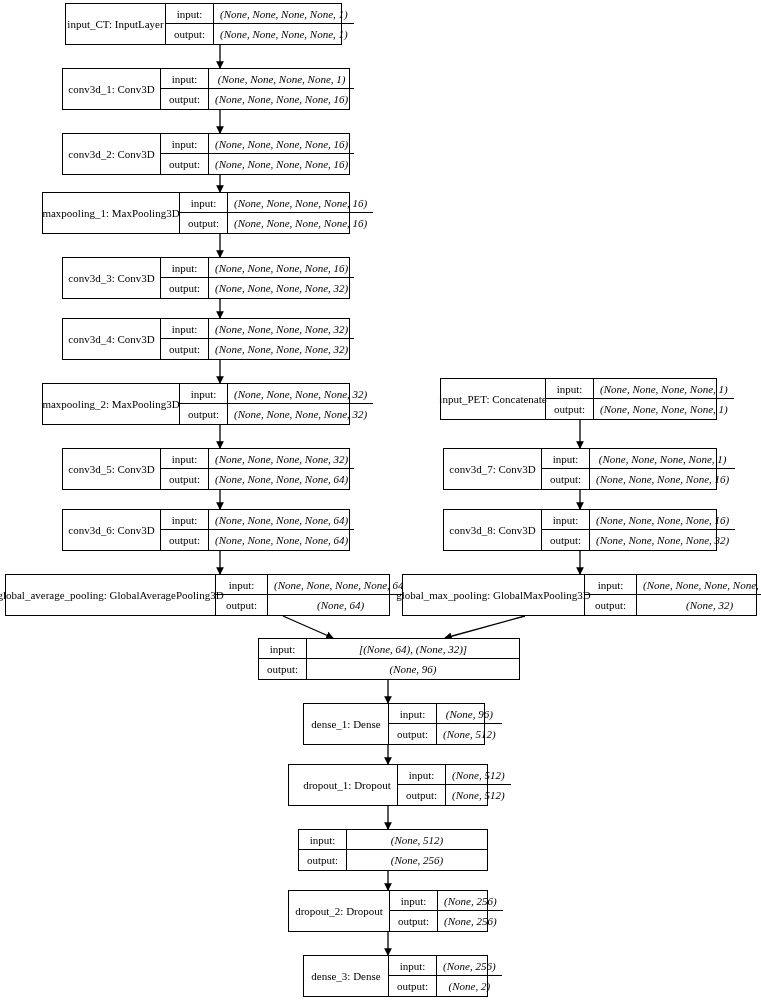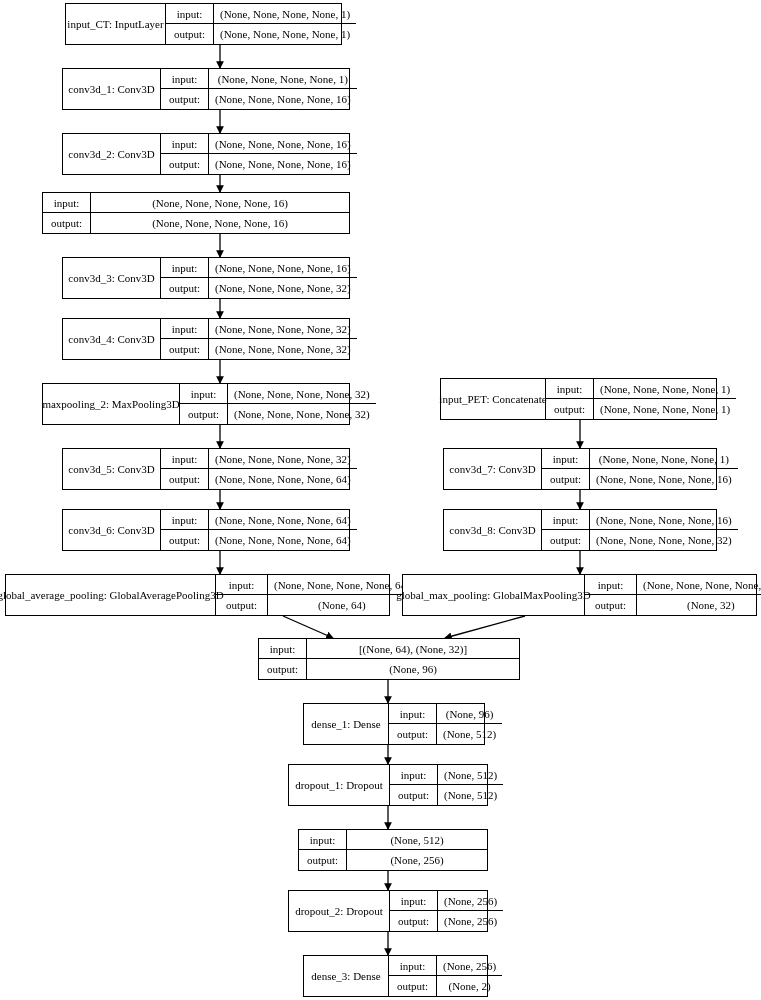--- a/index.html
+++ b/index.html
@@ -71,20 +71,21 @@
   .io-shape {
     box-sizing: border-box;
     display: flex;
     align-items: center;
     justify-content: center;
     flex: 1 1 auto;
     font-size: 11px;
     color: #000000;
     white-space: nowrap;
     padding: 0 6px;
+    font-style: italic;
   }
   svg.edges {
     position: absolute;
     left: 0; top: 0;
     width: 761px;
     height: 1000px;
     z-index: 1;
     pointer-events: none;
   }
 </style>
@@ -154,20 +155,21 @@
             <div class="io-label" style="flex: 0 0 48px;">input:</div>
             <div class="io-shape">(None, None, None, None, 16)</div>
           </div>
           <div class="io-row">
             <div class="io-label" style="flex: 0 0 48px;">output:</div>
             <div class="io-shape">(None, None, None, None, 16)</div>
           </div>
         </div>
       </div>
       <div class="node" style="left: 42px; top: 192px; width: 308px; height: 42px;">
+        <div class="node-name" style="width: 137px; flex: 0 0 137px;">maxpooling_1: MaxPooling3D</div>
         <div class="io-col">
           <div class="io-row top">
             <div class="io-label" style="flex: 0 0 48px;">input:</div>
             <div class="io-shape">(None, None, None, None, 16)</div>
           </div>
           <div class="io-row">
             <div class="io-label" style="flex: 0 0 48px;">output:</div>
             <div class="io-shape">(None, None, None, None, 16)</div>
           </div>
         </div>
@@ -321,21 +323,21 @@
             <div class="io-label" style="flex: 0 0 48px;">input:</div>
             <div class="io-shape">(None, 96)</div>
           </div>
           <div class="io-row">
             <div class="io-label" style="flex: 0 0 48px;">output:</div>
             <div class="io-shape">(None, 512)</div>
           </div>
         </div>
       </div>
       <div class="node" style="left: 288px; top: 764px; width: 200px; height: 42px;">
-        <div class="node-name" style="width: 101px; flex: 0 0 101px;">dropout_1: Dropout</div>
+        <div class="node-name" style="width: 101px; flex: 0 0 101px; margin-left: 8px;">dropout_1: Dropout</div>
         <div class="io-col">
           <div class="io-row top">
             <div class="io-label" style="flex: 0 0 48px;">input:</div>
             <div class="io-shape">(None, 512)</div>
           </div>
           <div class="io-row">
             <div class="io-label" style="flex: 0 0 48px;">output:</div>
             <div class="io-shape">(None, 512)</div>
           </div>
         </div>

